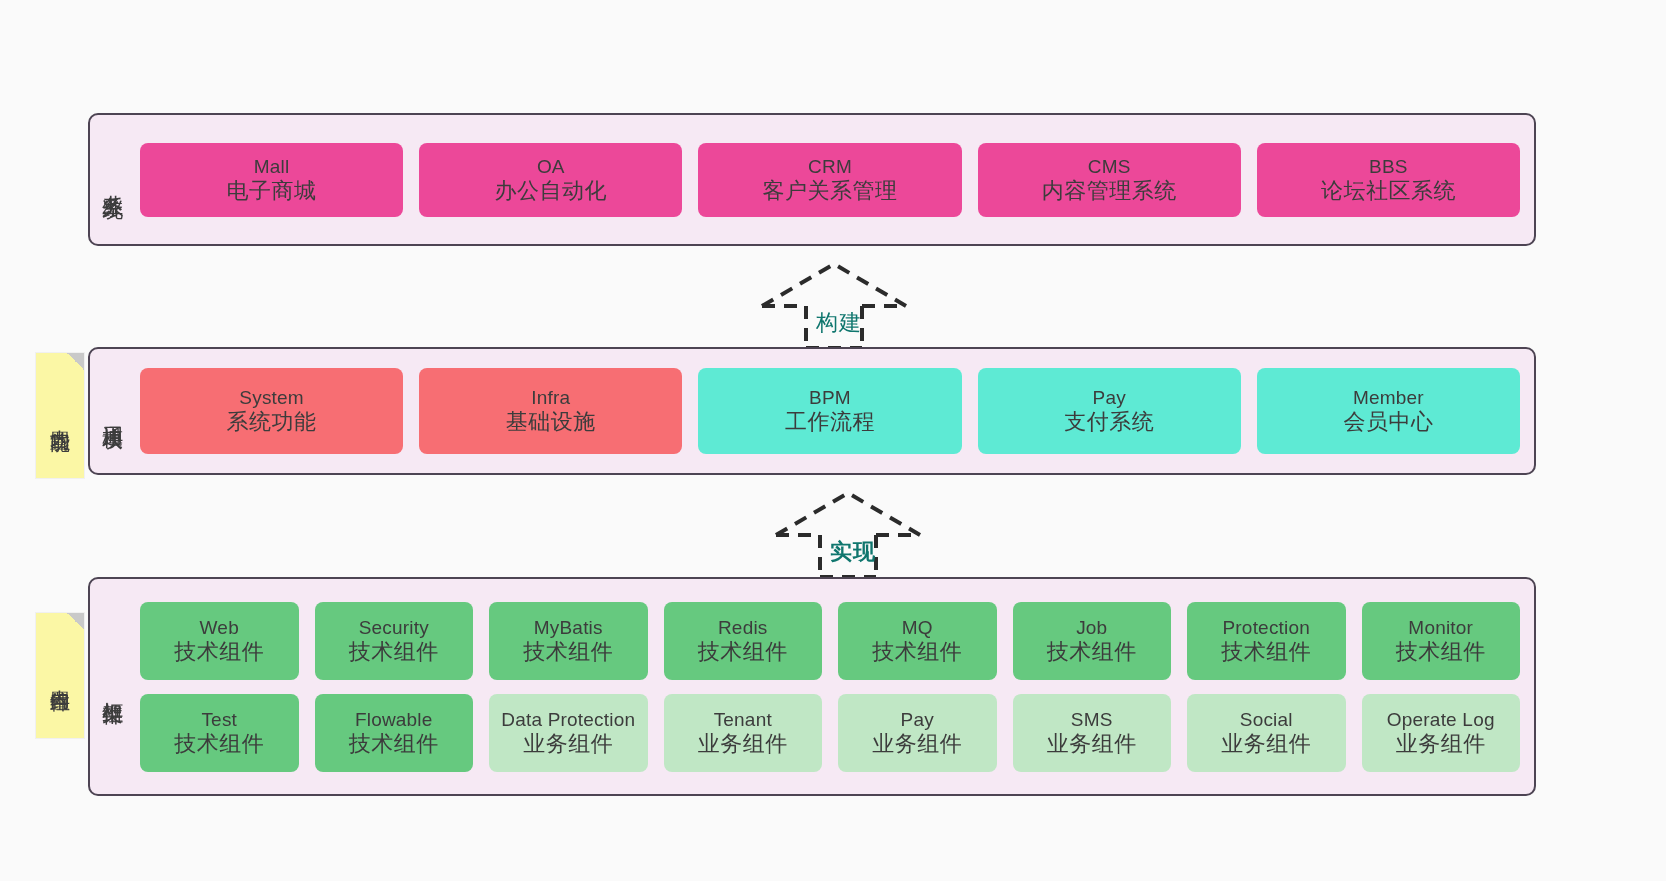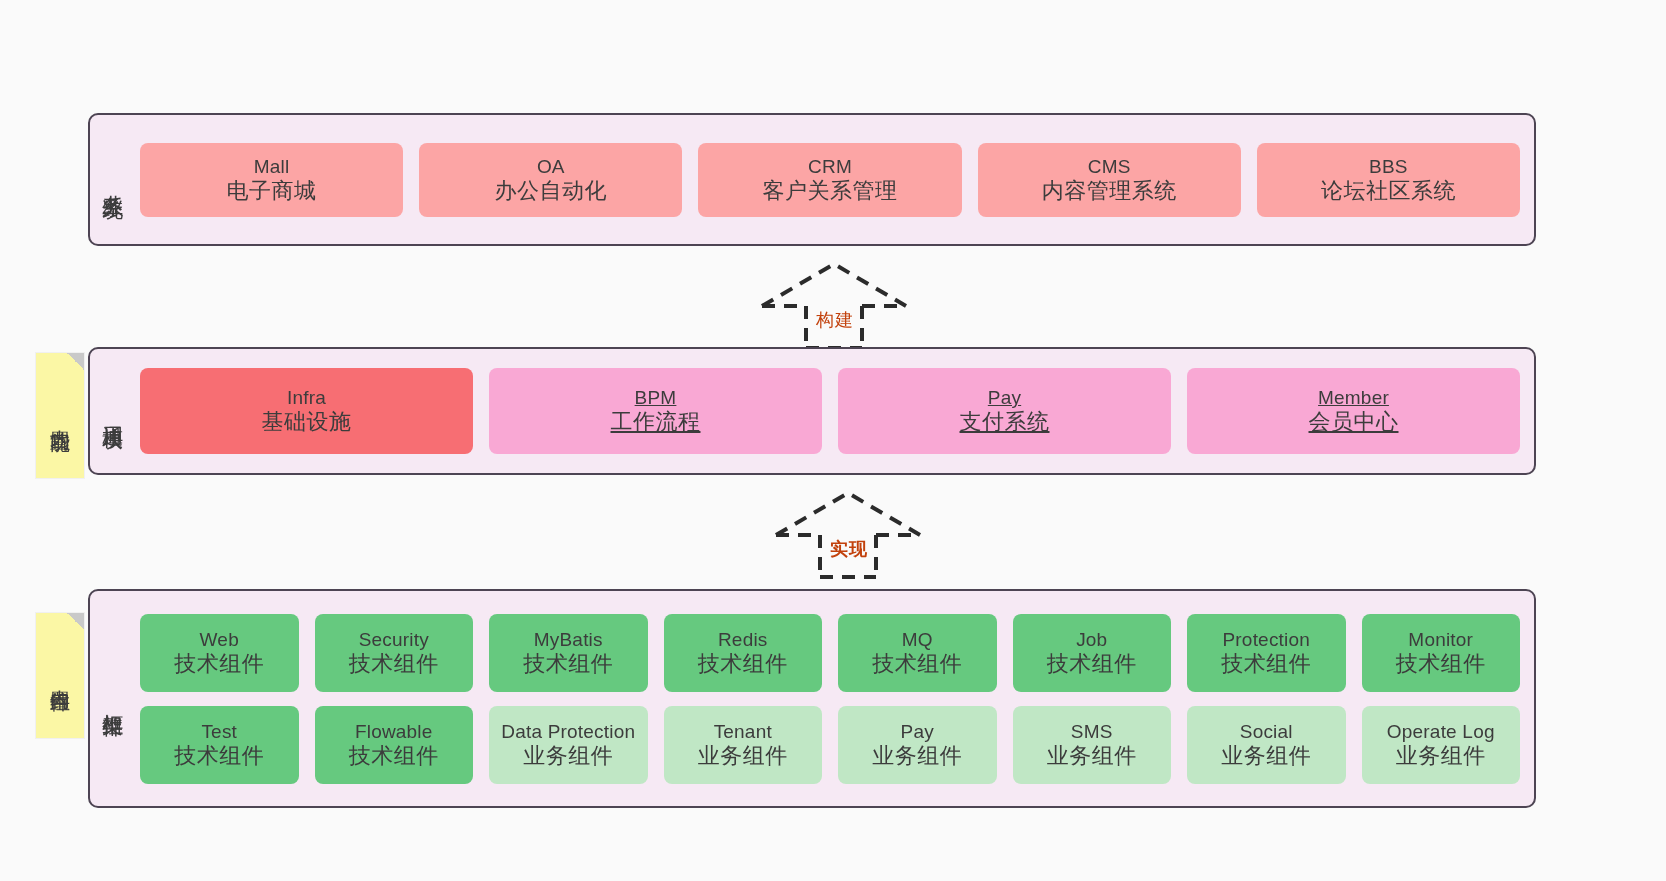--- a/index.html
+++ b/index.html
@@ -80,23 +80,23 @@
     padding: 6px 4px;
   }
   .card .en {
     font-size: 19px;
     letter-spacing: 0.2px;
   }
   .card .cn {
     font-size: 22px;
     letter-spacing: 0.5px;
   }
-  .card.blue   { background: #fca5a5; }
+  .card.blue   { background: #ec4899; }
   .card.red    { background: #f76e73; }
-  .card.pink   { background: #f9a8d4; text-decoration: underline; }
+  .card.pink   { background: #5eead4; }
   .card.green  { background: #66c97f; }
   .card.lgreen { background: #c0e7c5; }
 
   .h-business  { height: 74px; }
   .h-module    { height: 86px; }
   .h-component { height: 78px; }
 
   
   .sticky {
     position: absolute;
@@ -123,22 +123,22 @@
     height: 17px;
     background: linear-gradient(225deg, #c9c9c9 0 50%, transparent 50% 100%);
   }
 
   
   .conn {
     position: absolute;
   }
   .conn .conn-label {
     position: absolute;
-    font-size: 18px;
-    color: #c2410c;
+    font-size: 22px;
+    color: #0f766e;
     background: transparent;
     letter-spacing: 1px;
     white-space: nowrap;
   }
 </style>
 </head>
 <body>
 
 <div class="canvas">
 
@@ -177,20 +177,24 @@
   </div>
 
   <div class="sticky" style="left:36px; top:353px; height:125px;">
     <span class="fold"></span>
     <span>内置功能</span>
   </div>
   <div class="layer" style="left:88px; top:347px; width:1448px; height:128px;">
     <div class="layer-label">通用模块</div>
     <div class="layer-body">
       <div class="card red h-module">
+        <span class="en">System</span>
+        <span class="cn">系统功能</span>
+      </div>
+      <div class="card red h-module">
         <span class="en">Infra</span>
         <span class="cn">基础设施</span>
       </div>
       <div class="card pink h-module">
         <span class="en">BPM</span>
         <span class="cn">工作流程</span>
       </div>
       <div class="card pink h-module">
         <span class="en">Pay</span>
         <span class="cn">支付系统</span>
@@ -207,21 +211,21 @@
       <path d="M8 48 L80 6 L152 48" fill="none" stroke="#2b2b2b" stroke-width="4" stroke-dasharray="13 9" stroke-linecap="butt"></path>
       <path d="M52 48 L52 90 M108 48 L108 90 M52 90 L108 90 M8 48 L52 48 M108 48 L152 48" fill="none" stroke="#2b2b2b" stroke-width="4" stroke-dasharray="13 9"></path>
     </svg>
     <span class="conn-label" style="left:62px; top:50px;font-weight:bold;">实现</span>
   </div>
 
   <div class="sticky" style="left:36px; top:613px; height:125px;">
     <span class="fold"></span>
     <span>内置组件</span>
   </div>
-  <div class="layer" style="left:88px; top:577px; width:1448px; height:219px;margin-top:12px;">
+  <div class="layer" style="left:88px; top:577px; width:1448px; height:219px;">
     <div class="layer-label">框架组件</div>
     <div class="layer-body two-rows">
 
       <div class="row">
         <div class="card green h-component">
           <span class="en">Web</span>
           <span class="cn">技术组件</span>
         </div>
         <div class="card green h-component">
           <span class="en">Security</span>

